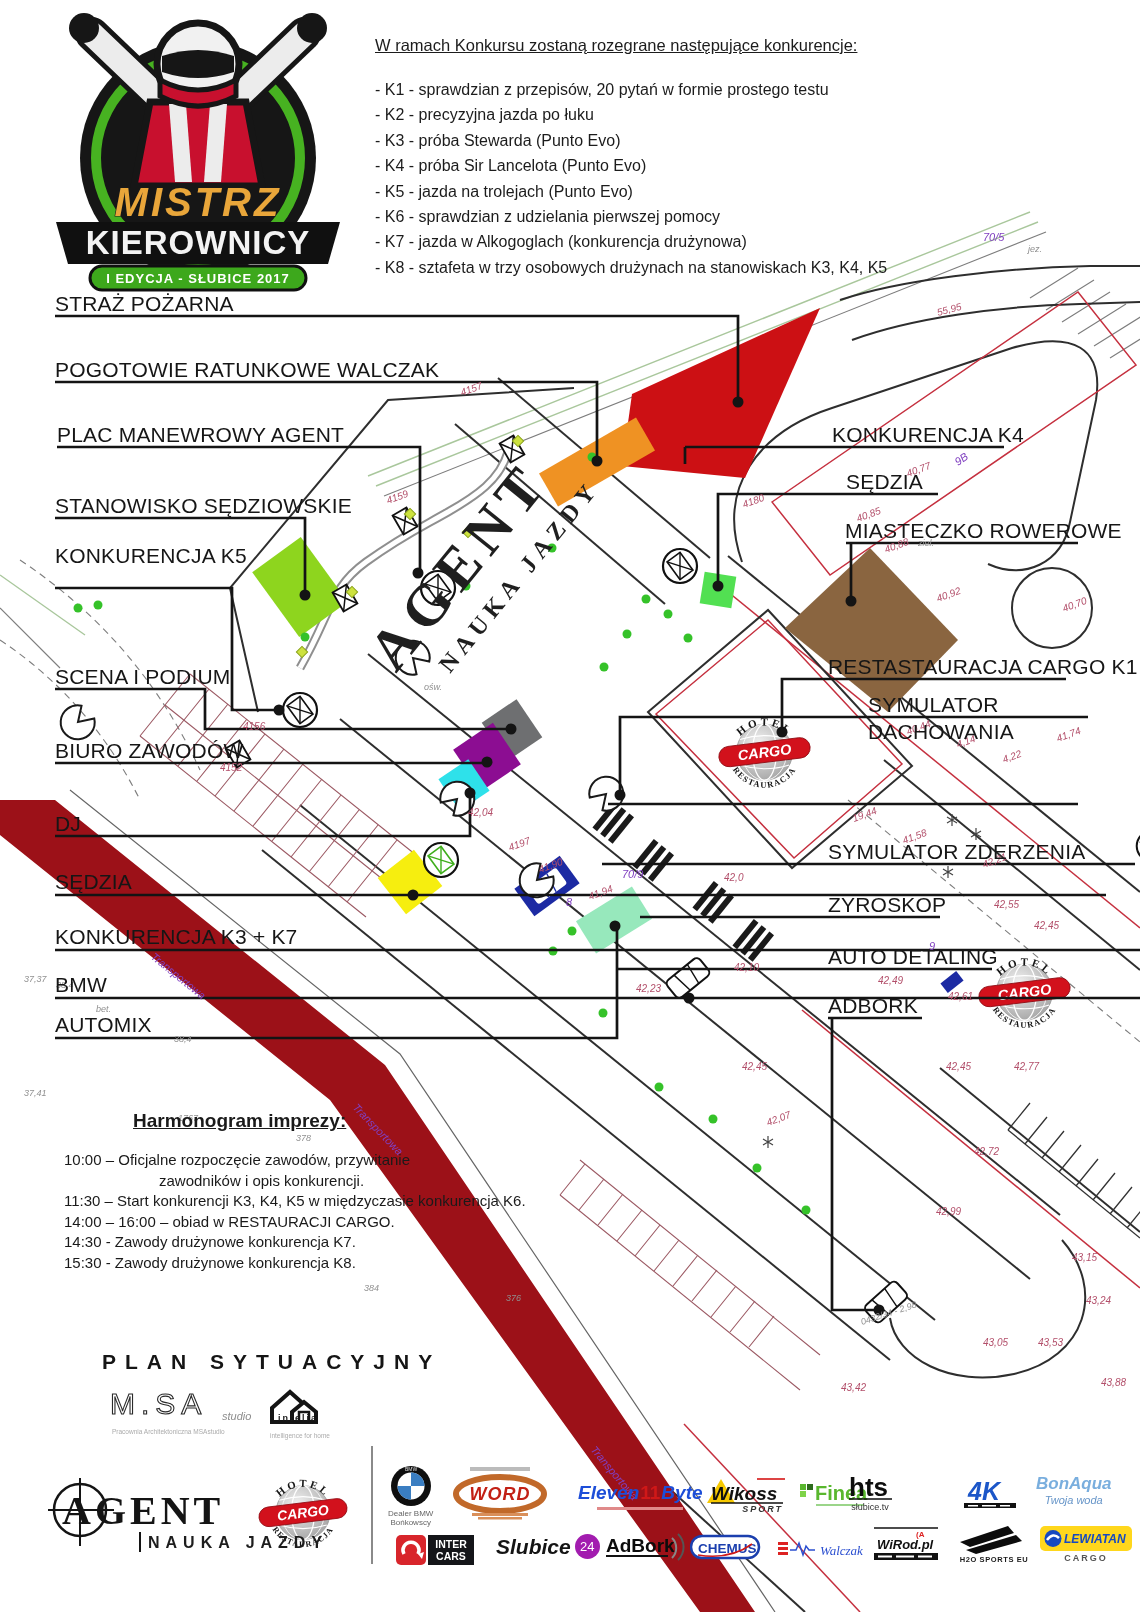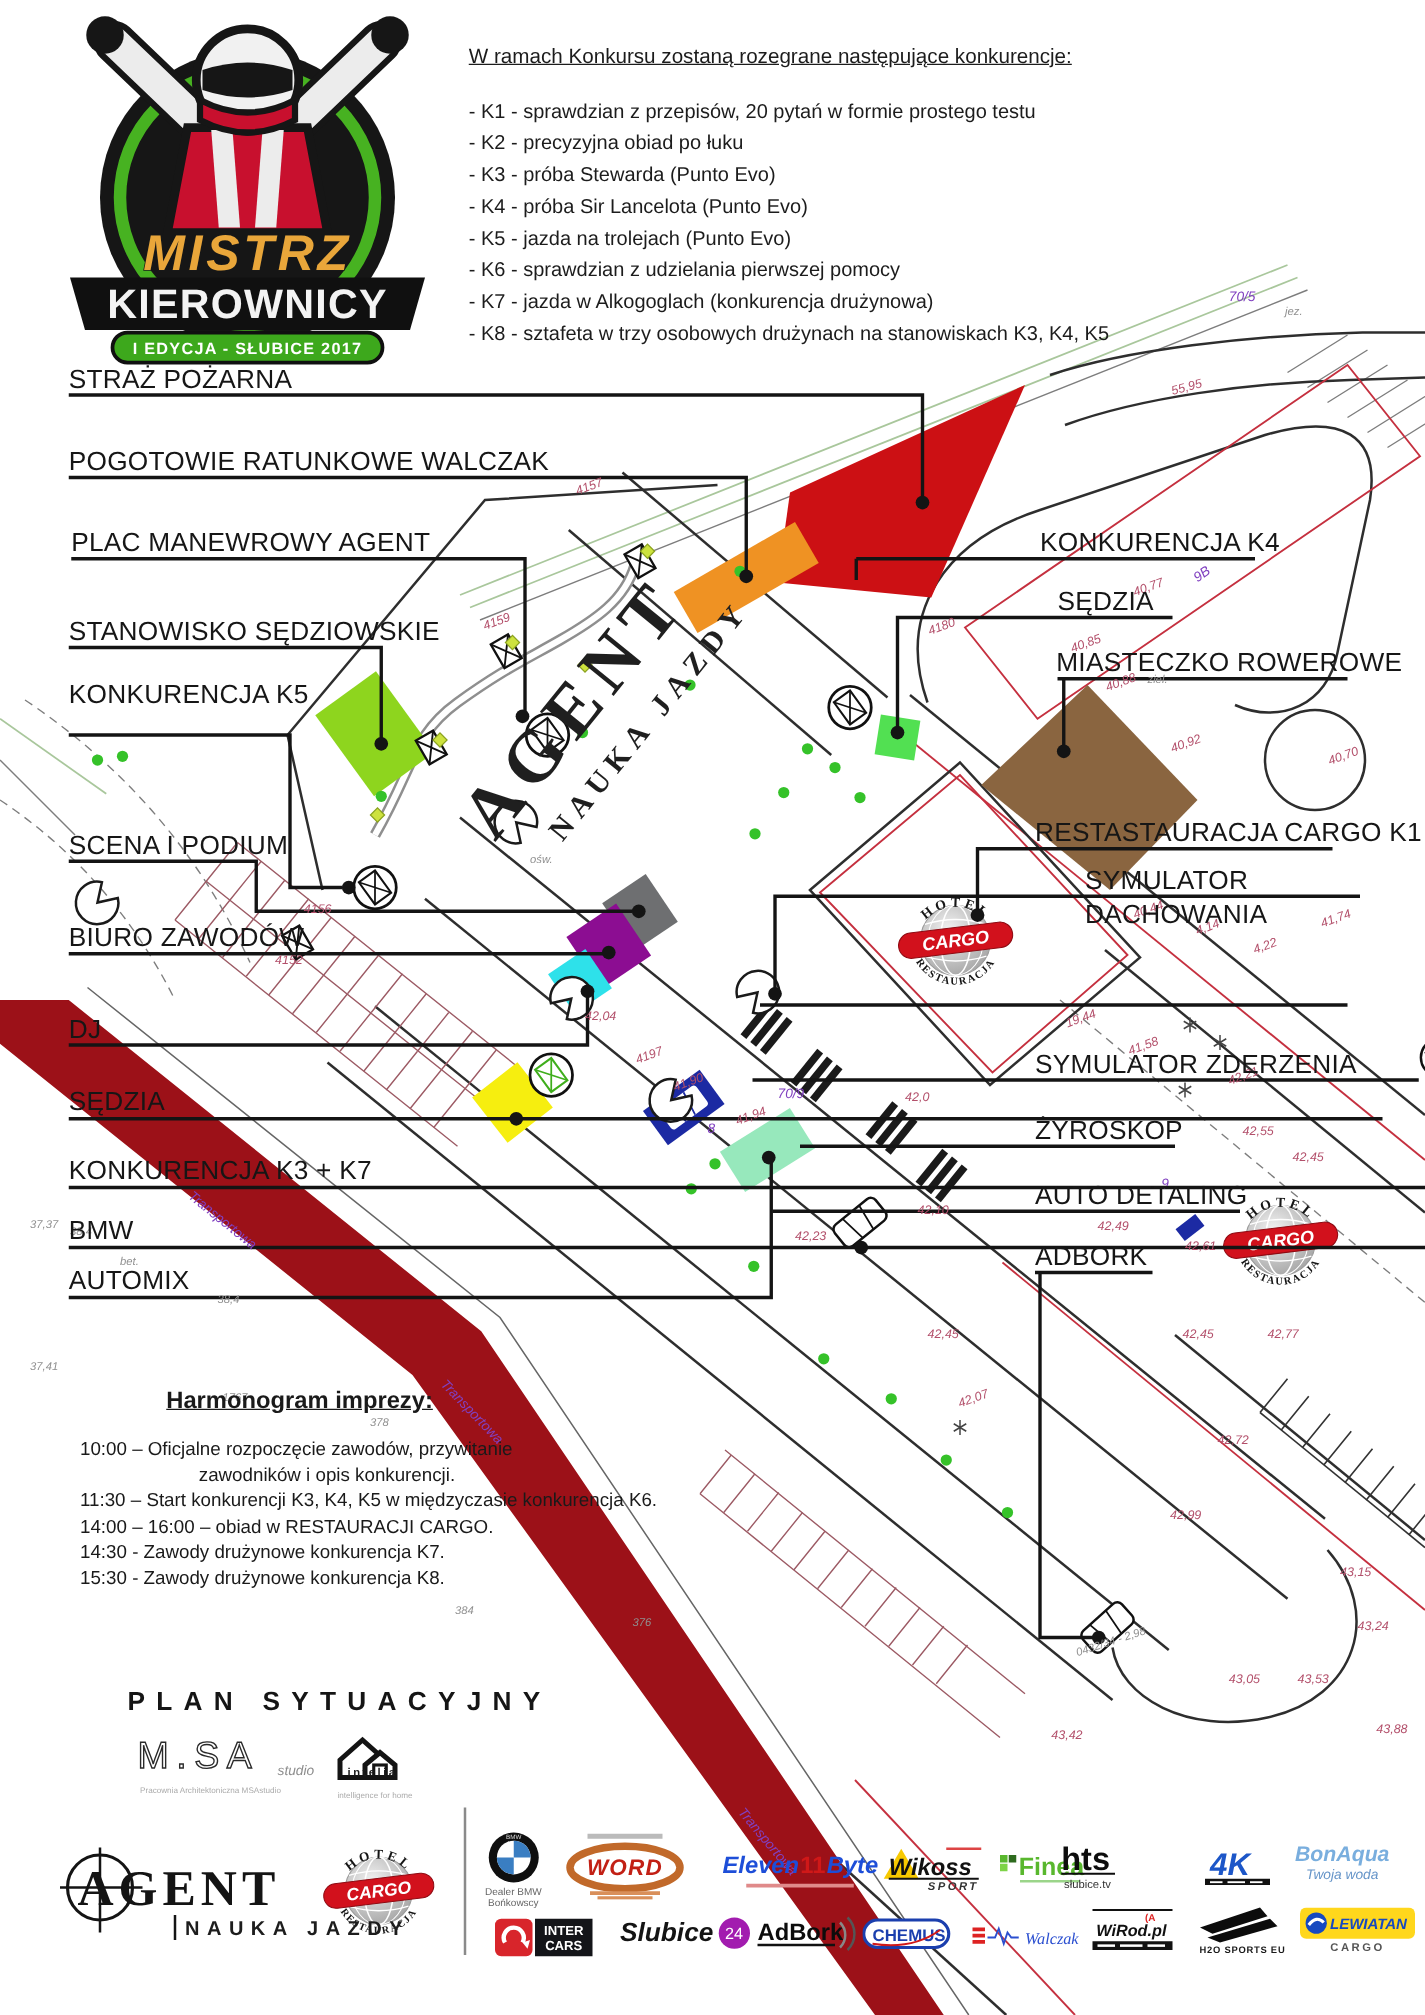--- a/index.html
+++ b/index.html
@@ -417,21 +417,21 @@
     <path d="M30,222 L314,222 L302,264 L42,264 Z" fill="#101010"></path>
     <text x="172" y="254" class="badge-kier">KIEROWNICY</text>
     <rect x="64" y="266" width="216" height="24" rx="12" fill="#3da81c" stroke="#101010" stroke-width="3"></rect>
     <text x="172" y="283" class="badge-sub">I EDYCJA - SŁUBICE 2017</text>
   </svg>
 </div>
 
 <div class="comp">
   <div class="comp-heading">W ramach Konkursu zostaną rozegrane następujące konkurencje:</div>
   <div class="comp-item">- K1 - sprawdzian z przepisów, 20 pytań w formie prostego testu</div>
-  <div class="comp-item">- K2 - precyzyjna obiad po łuku</div>
+  <div class="comp-item">- K2 - precyzyjna jazda po łuku</div>
   <div class="comp-item">- K3 - próba Stewarda (Punto Evo)</div>
   <div class="comp-item">- K4 - próba Sir Lancelota (Punto Evo)</div>
   <div class="comp-item">- K5 - jazda na trolejach (Punto Evo)</div>
   <div class="comp-item">- K6 - sprawdzian z udzielania pierwszej pomocy</div>
   <div class="comp-item">- K7 - jazda w Alkogoglach (konkurencja drużynowa)</div>
   <div class="comp-item">- K8 - sztafeta w trzy osobowych drużynach na stanowiskach K3, K4, K5</div>
 </div>
 
 <div class="map-label" style="left:55px;top:290px">STRAŻ POŻARNA</div>
 <div class="map-label" style="left:55px;top:356px">POGOTOWIE RATUNKOWE WALCZAK</div>

